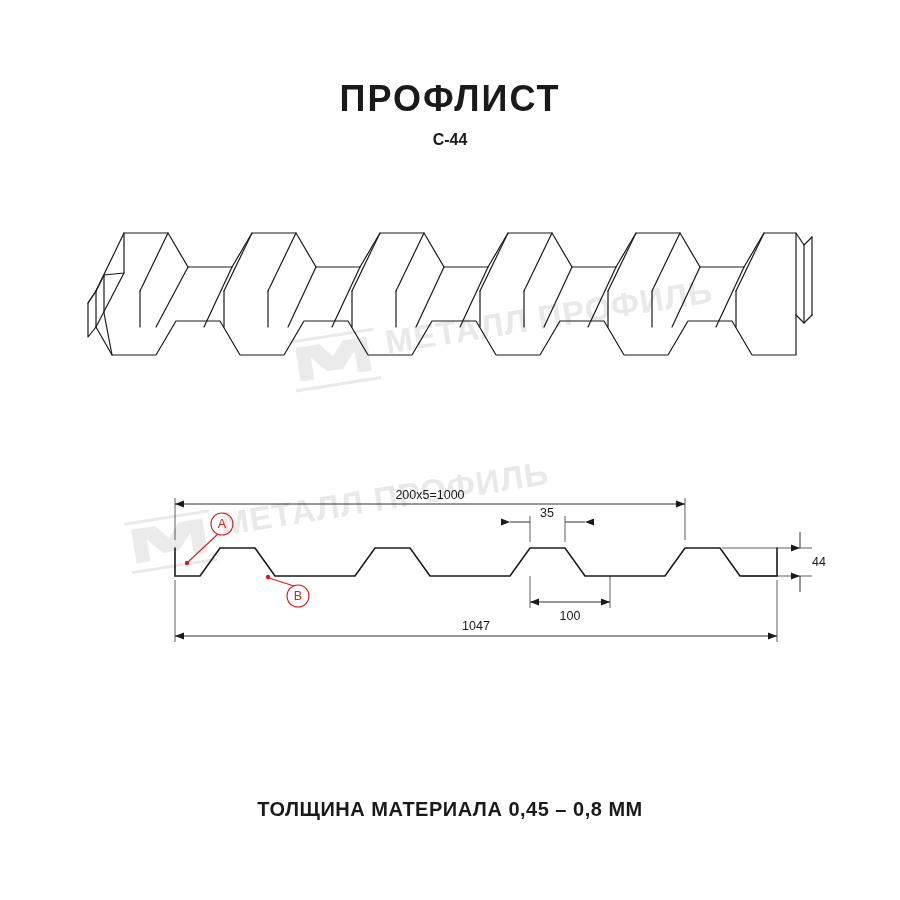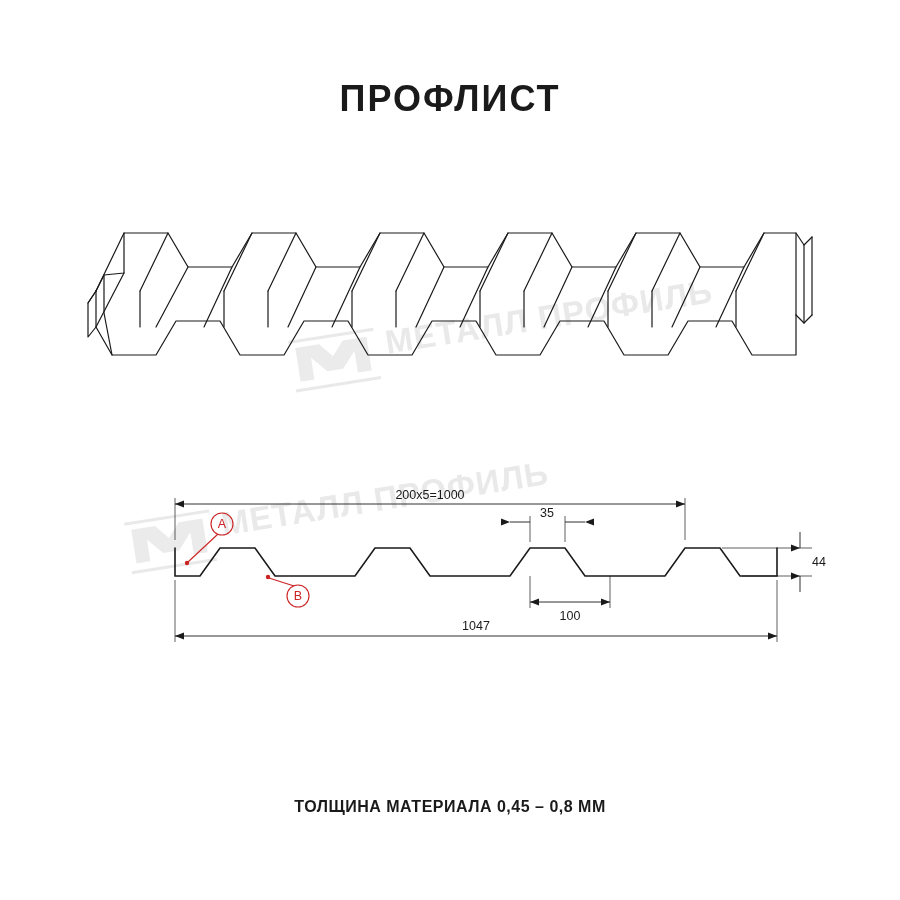--- a/index.html
+++ b/index.html
@@ -40,21 +40,21 @@
     font-size: 16px;
     font-weight: bold;
     color: #1a1a1a;
   }
   .footer {
     position: absolute;
     top: 798px;
     left: 0;
     width: 900px;
     text-align: center;
-    font-size: 16px;
+    font-size: 20px;
     font-weight: bold;
     letter-spacing: 0.5px;
     color: #1a1a1a;
   }
   .iso-wrap {
     position: absolute;
     top: 215px;
     left: 60px;
     width: 790px;
     height: 190px;
@@ -83,20 +83,21 @@
     font-size: 12.5px;
     fill: #cc2222;
   }
 </style>
 </head>
 <body>
 
 <div class="page">
 
   <div class="title">ПРОФЛИСТ</div>
+  <div class="subtitle">С-44</div>
 
   <div class="wm wm1">
     <svg width="330" height="110" viewBox="0 0 330 110">
       <g transform="rotate(-9 165 55)" fill="#e9e9e9">
         <g transform="translate(0,28)">
           <path d="M6 44 L6 10 L30 10 L42 24 L54 10 L78 10 L78 44 L64 44 L64 22 L50 38 L34 38 L20 22 L20 44 Z" opacity="0.9"></path>
           <rect x="0" y="2" width="86" height="3"></rect>
           <rect x="0" y="51" width="86" height="3"></rect>
         </g>
         <text x="96" y="58" font-family="&quot;Liberation Sans&quot;, sans-serif" font-size="33" font-weight="bold" letter-spacing="1">МЕТАЛЛ ПРОФИЛЬ</text>

